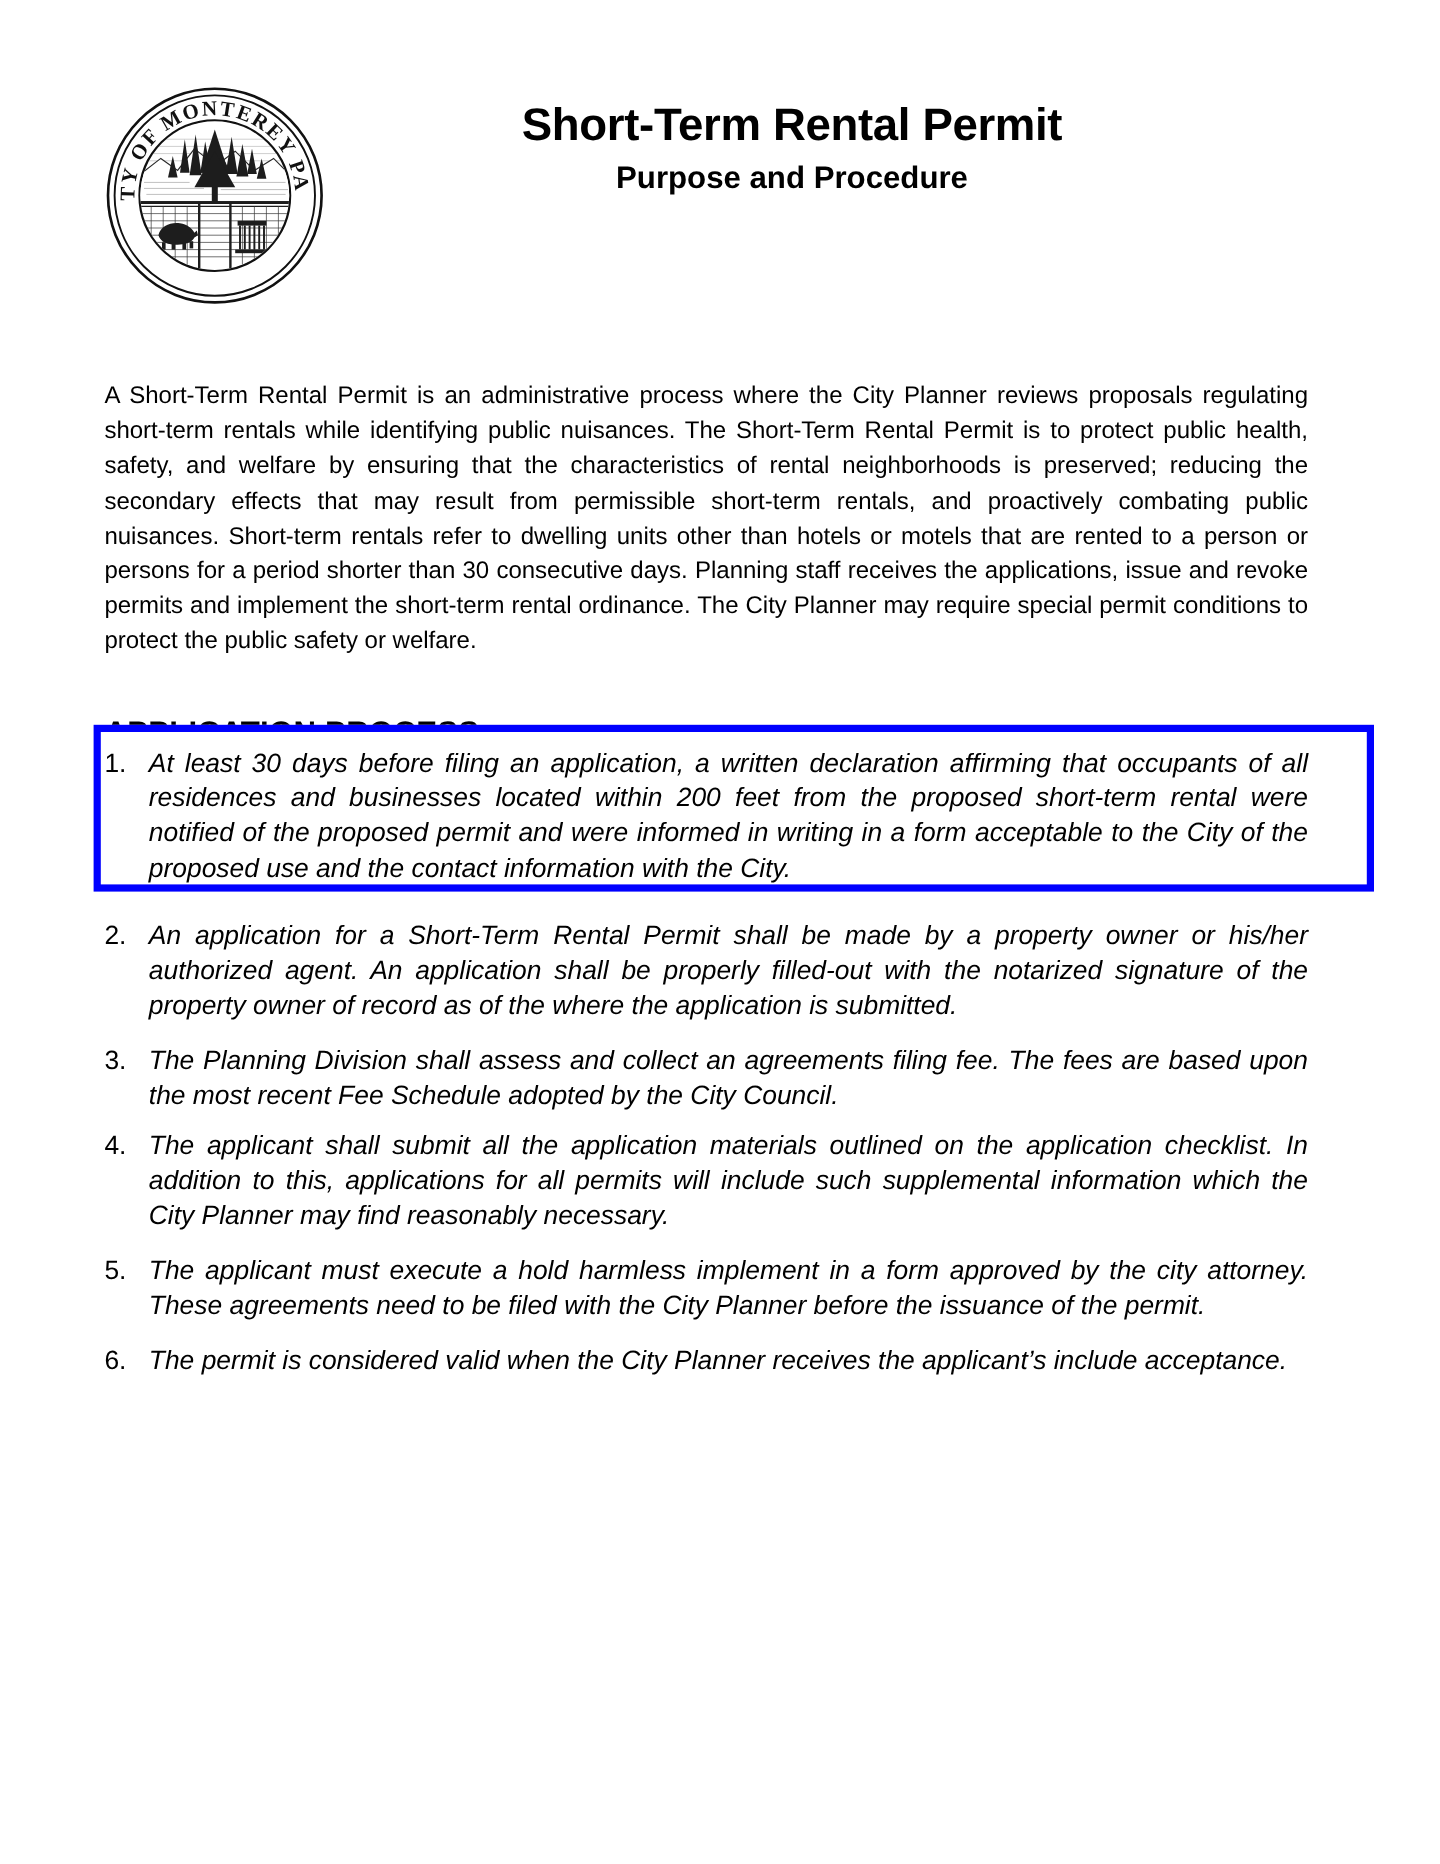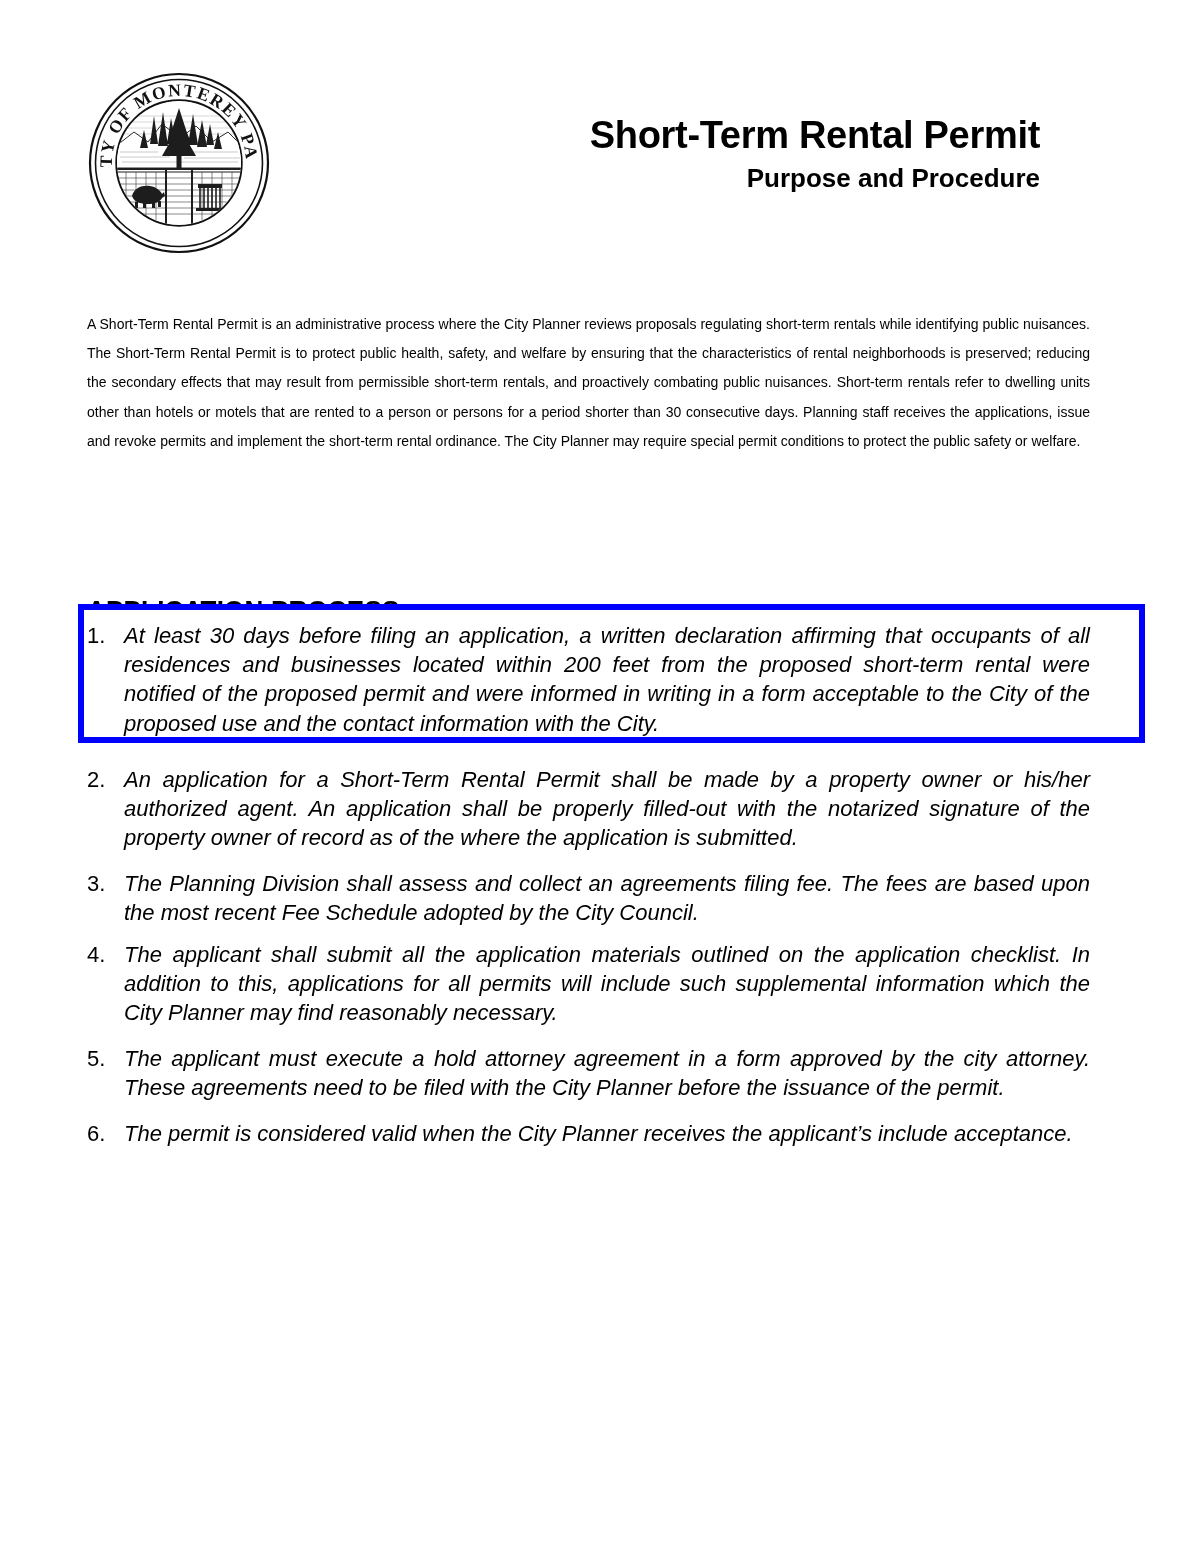--- a/index.html
+++ b/index.html
@@ -37,23 +37,23 @@
     position: absolute;
     left: 88px;
     top: 12px;
     width: 182px;
     height: 182px;
   }
 
   .title-block {
     position: absolute;
     left: 280px;
-    top: 52px;
+    top: 22px;
     width: 760px;
-    text-align: right;
+    text-align: center;
   }
 
   .doc-title {
     font-size: 38px;
     font-weight: bold;
     letter-spacing: -0.3px;
     line-height: 46px;
     margin: 0;
     white-space: nowrap;
   }
@@ -64,21 +64,21 @@
     line-height: 32px;
     margin: 4px 0 12px 0;
   }
 
   
   .intro {
     position: absolute;
     left: 87px;
     top: 296px;
     width: 1003px;
-    font-size: 14px;
+    font-size: 20px;
     line-height: 29.2px;
     text-align: justify;
     text-justify: inter-word;
   }
 
   .section-heading {
     position: absolute;
     left: 87px;
     top: 569px;
     font-size: 26px;
@@ -292,21 +292,21 @@
     <span class="txt">The Planning Division shall assess and collect an agreements filing fee. The fees are based upon the most recent Fee Schedule adopted by the City Council.</span>
   </div>
 
   <div class="li item4">
     <span class="num">4.</span>
     <span class="txt">The applicant shall submit all the application materials outlined on the application checklist. In addition to this, applications for all permits will include such supplemental information which the City Planner may find reasonably necessary.</span>
   </div>
 
   <div class="li item5">
     <span class="num">5.</span>
-    <span class="txt">The applicant must execute a hold attorney agreement in a form approved by the city attorney. These agreements need to be filed with the City Planner before the issuance of the permit.</span>
+    <span class="txt">The applicant must execute a hold harmless implement in a form approved by the city attorney. These agreements need to be filed with the City Planner before the issuance of the permit.</span>
   </div>
 
   <div class="li item6">
     <span class="num">6.</span>
     <span class="txt">The permit is considered valid when the City Planner receives the applicant’s include acceptance.</span>
   </div>
 
 </div>
 
 </body></html>

